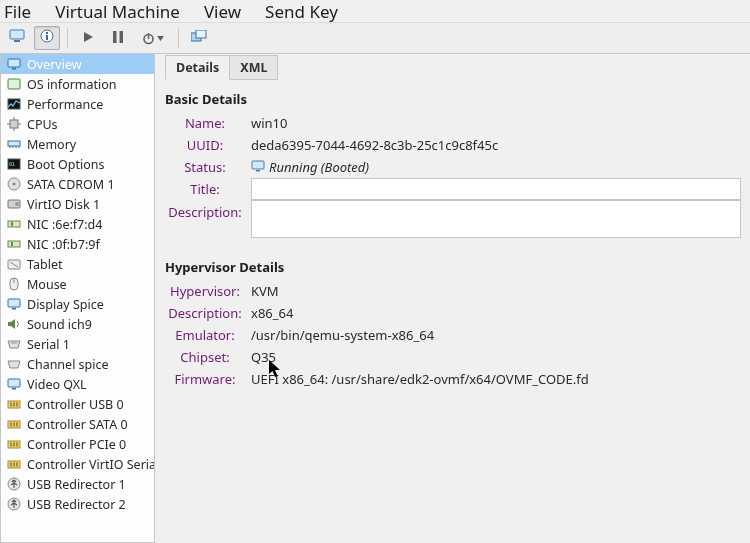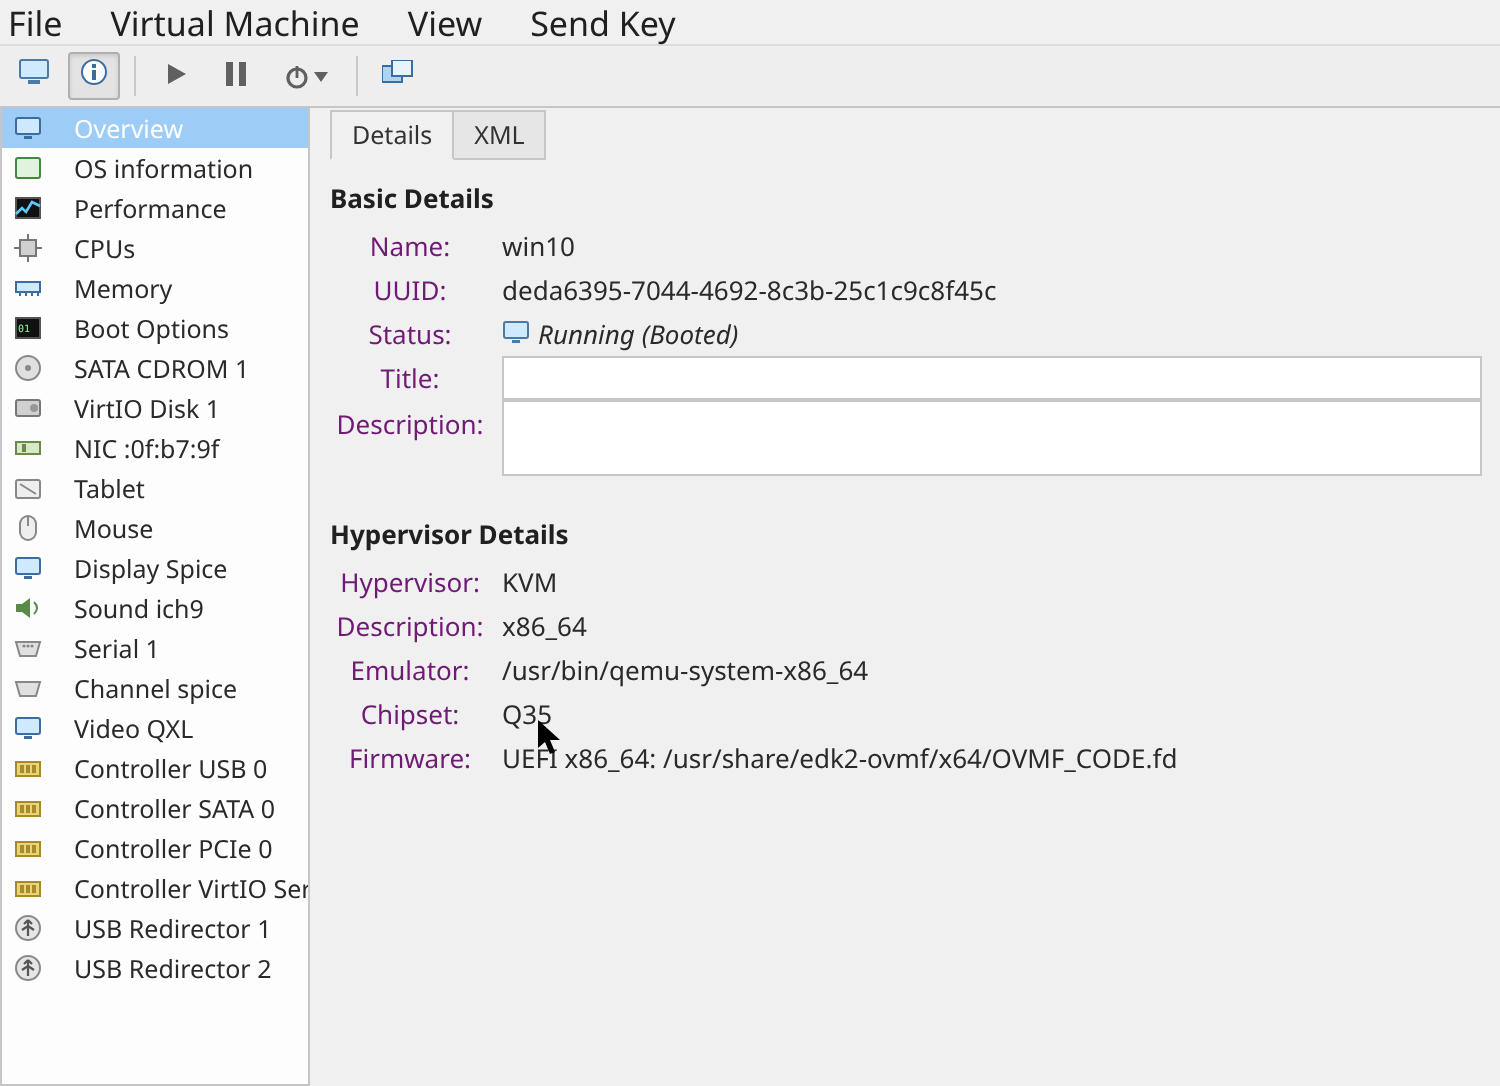--- a/index.html
+++ b/index.html
@@ -66,21 +66,21 @@
     background:#fdfdfd;
     border:1px solid #c6c6c6;
     border-top:none;
     overflow:hidden;
   }
   .sb-item {
     display:flex;
     align-items:center;
     height:20px;
     padding:0 6px;
-    gap:16px;
+    gap:6px;
     font-size:12.5px;
     white-space:nowrap;
     color:#2a2a2a;
   }
   .sb-item.selected {
     background:#9dcdf7;
     color:#ffffff;
   }
   .sb-item .ico { width:14px; height:14px; flex:none; display:flex; align-items:center; justify-content:center; }
 
@@ -88,20 +88,21 @@
     flex:1;
     background:#f0f0f0;
     padding:4px 8px 8px 10px;
     overflow:auto;
   }
 
   .tabs {
     display:flex;
     height:22px;
     align-items:flex-end;
+    font-weight:bold;
   }
   .tab {
     padding:3px 10px 3px 10px;
     font-size:12.5px;
     border:1px solid #c6c6c6;
     background:#e6e6e6;
     position:relative;
     margin-right:-1px;
     color:#333;
   }
@@ -295,20 +296,29 @@
         <span>SATA CDROM 1</span>
       </div>
       <div class="sb-item">
         <span class="ico">
           <svg width="14" height="10" viewBox="0 0 14 10">
             <rect x="1" y="1" width="12" height="8" rx="1" fill="#d0d0d0" stroke="#777"></rect>
             <circle cx="10" cy="5" r="2" fill="#999"></circle>
           </svg>
         </span>
         <span>VirtIO Disk 1</span>
+      </div>
+      <div class="sb-item">
+        <span class="ico">
+          <svg width="14" height="10" viewBox="0 0 14 10">
+            <rect x="1" y="2" width="12" height="6" fill="#d9e8c9" stroke="#6a8a4a"></rect>
+            <rect x="4" y="3" width="2" height="4" fill="#6a8a4a"></rect>
+          </svg>
+        </span>
+        <span>NIC :6e:f7:d4</span>
       </div>
       <div class="sb-item">
         <span class="ico">
           <svg width="14" height="10" viewBox="0 0 14 10">
             <rect x="1" y="2" width="12" height="6" fill="#d9e8c9" stroke="#6a8a4a"></rect>
             <rect x="4" y="3" width="2" height="4" fill="#6a8a4a"></rect>
           </svg>
         </span>
         <span>NIC :0f:b7:9f</span>
       </div>

